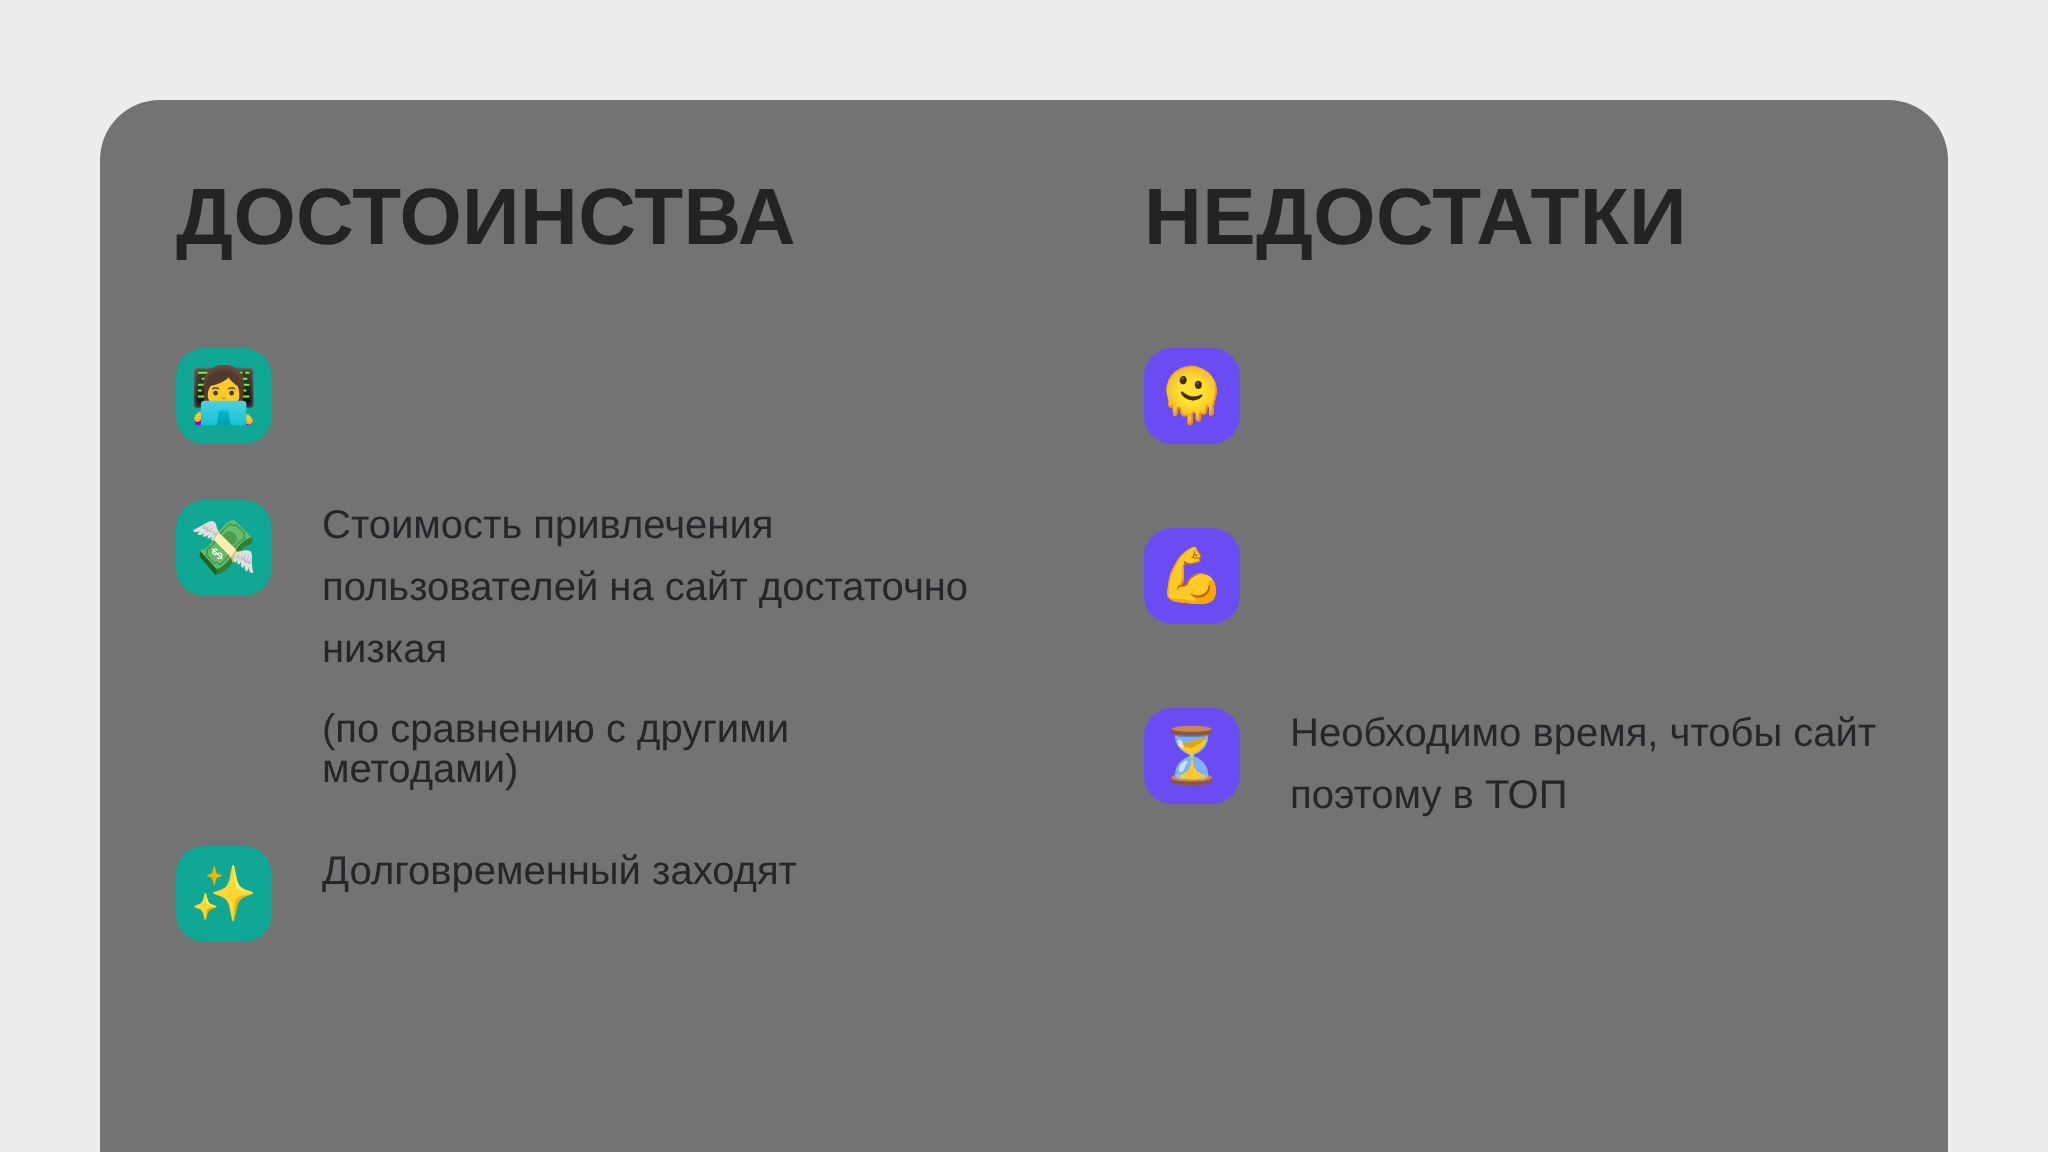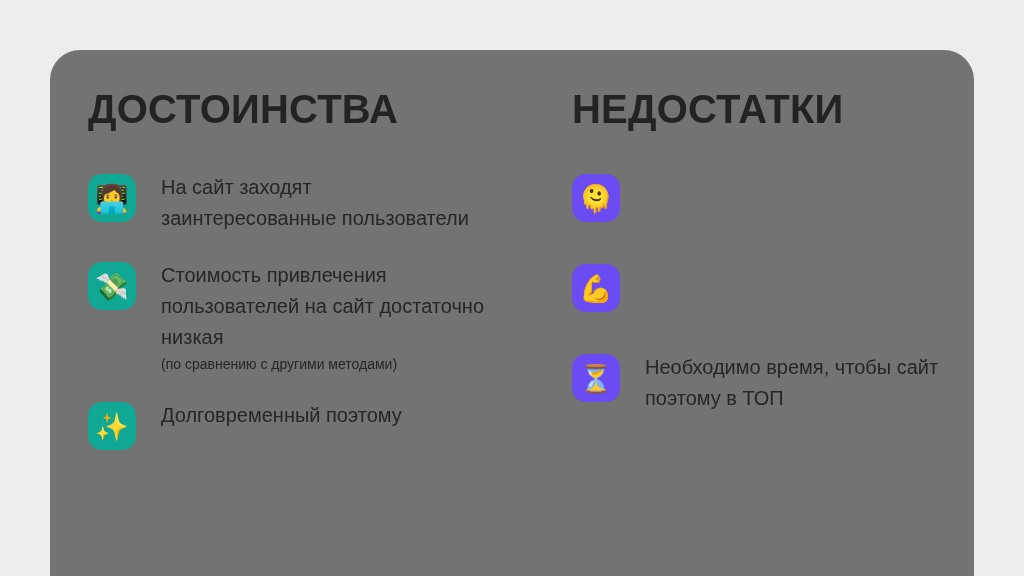--- a/index.html
+++ b/index.html
@@ -94,60 +94,57 @@
     margin-left: 25px;
     color: #26262a;
     font-size: 20px;
     line-height: 31px;
     max-width: 330px;
   }
   .column.right .item-text { max-width: 310px; }
 
   .item-note {
     display: block;
-    font-size: 14px;
+    font-size: 20px;
     line-height: 20px;
     color: #26262a;
-    margin-top: 1px;
+    margin-top: 14px;
   }
 
   
   .column.left  .item.row-1 { margin-top: 2px; }
   .column.right .item.row-1 { margin-top: 2px; }
 </style>
 </head>
 <body>
 
 <div class="slide">
   <div class="card">
     <div class="columns">
 
       <div class="column left">
         <h2 class="col-title">ДОСТОИНСТВА</h2>
         <div class="items">
 
           <div class="item row-1">
             <div class="icon-tile teal">👩‍💻</div>
-            <div class="item-text">
-              <span>На сайт заходят заинтересованные пользователи</span>
-            </div>
           </div>
 
           <div class="item row-2">
             <div class="icon-tile teal">💸</div>
             <div class="item-text">
               <span>Стоимость привлечения пользователей на сайт достаточно низкая</span>
               <span class="item-note">(по сравнению с другими методами)</span>
             </div>
           </div>
 
           <div class="item row-3">
             <div class="icon-tile teal">✨</div>
             <div class="item-text">
-              <span>Долговременный поэтому</span>
+              <span>Долговременный заходят</span>
             </div>
           </div>
 
         </div>
       </div>
 
       <div class="column right">
         <h2 class="col-title">НЕДОСТАТКИ</h2>
         <div class="items">
 

